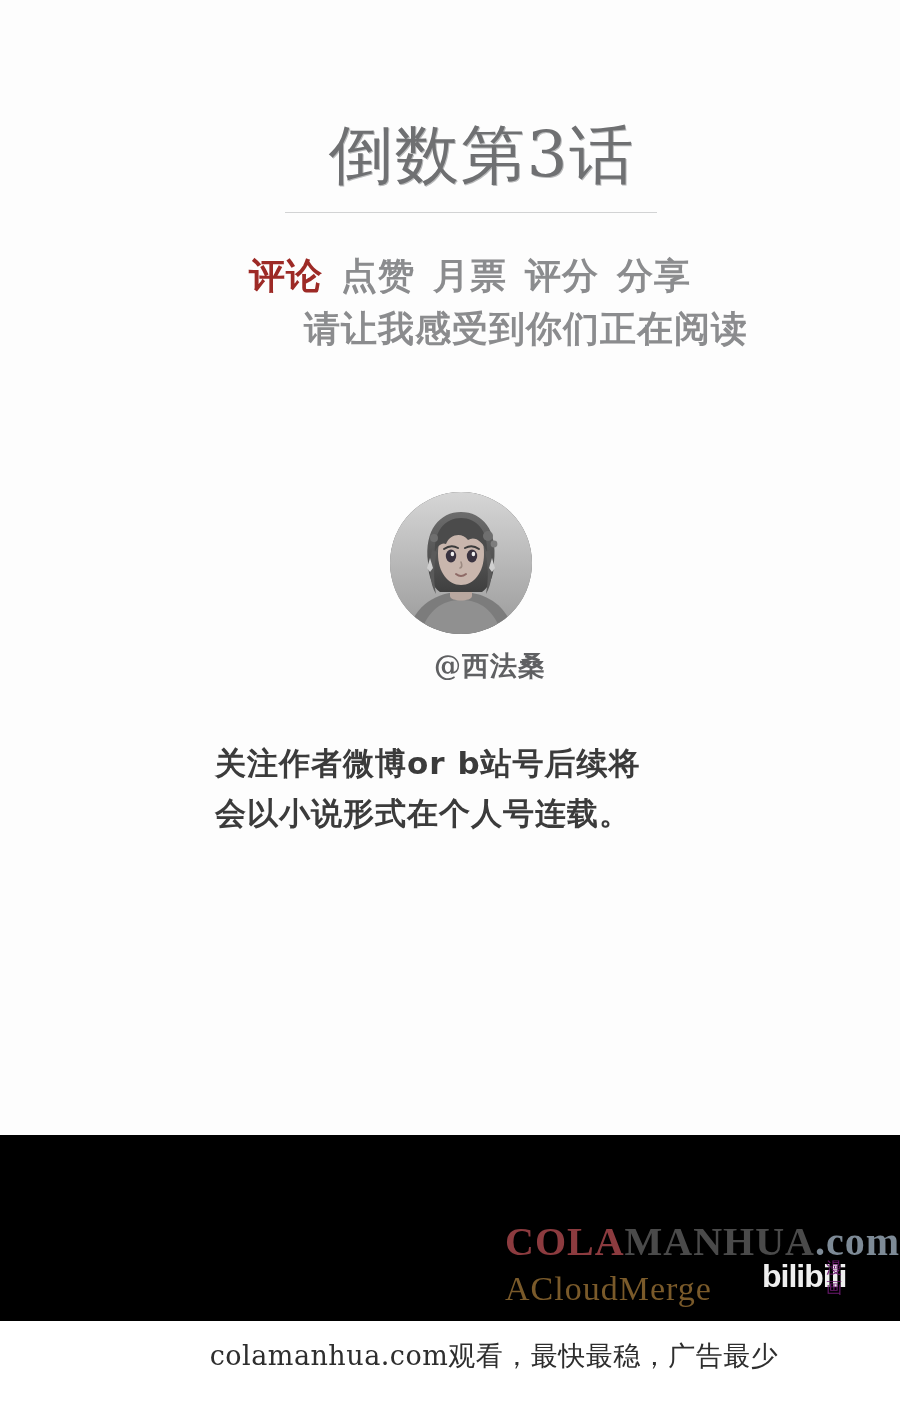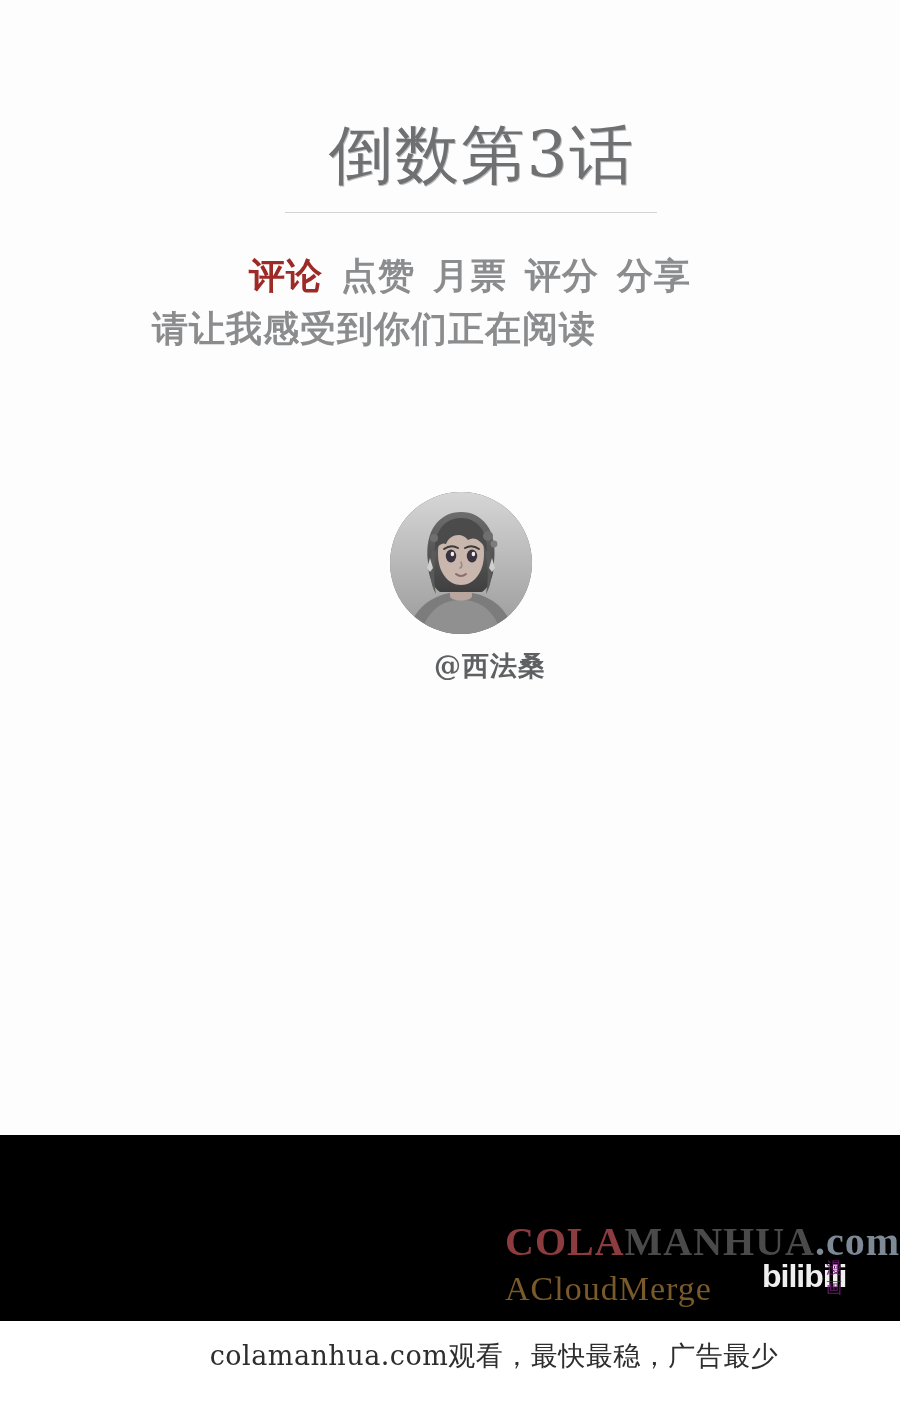--- a/index.html
+++ b/index.html
@@ -71,21 +71,21 @@
     padding-left: 20px;
   }
   .cta-line1 .word { margin: 0 9px; }
   .cta-line1 .accent { color: #9d2a26; }
 
   .cta-line2 {
     position: absolute;
     left: 0;
     top: 305px;
     width: 748px;
-    text-align: center;
+    text-align: right;
     font-family: "DejaVu Sans", sans-serif;
     font-weight: bold;
     font-size: 36px;
     color: #8b8c8e;
     letter-spacing: 1px;
   }
 
   
   .avatar-wrap {
     position: absolute;
@@ -287,20 +287,22 @@
             <path d="M40 66 l3 10 -3 4 -3 -4 z" fill="#cfcfcf"></path>
             <path d="M102 66 l3 10 -3 4 -3 -4 z" fill="#cfcfcf"></path>
           </g>
         </svg>
       </div>
     </div>
 
     <div class="handle">@西法桑</div>
 
     <div class="note">
+      <div>关注作者微博or b站号后续将</div>
+      <div>会以小说形式在个人号连载。</div>
     </div>
   </div>
 
   <div class="panel-bottom">
   </div>
 
   <div class="wm-cola">
     <span class="c1">COLA</span><span class="c2">MANHUA</span><span class="c3">.com</span>
   </div>
 

